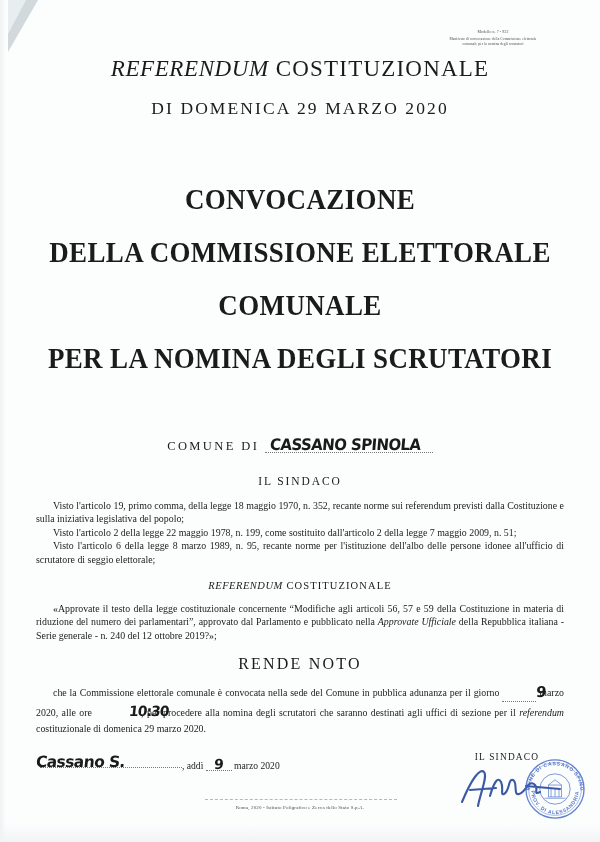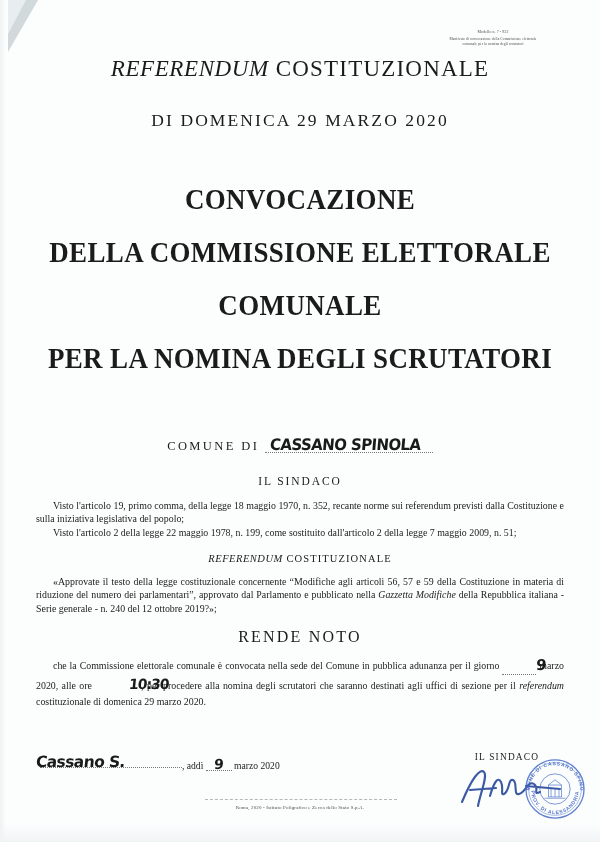--- a/index.html
+++ b/index.html
@@ -64,21 +64,21 @@
     letter-spacing: 1.2px;
     white-space: nowrap;
   }
   .t-line1 .it {
     font-style: italic;
     letter-spacing: .6px;
   }
   .t-line2 {
     font-size: 17.5px;
     letter-spacing: 2.1px;
-    margin-top: 28px;
+    margin-top: 16px;
   }
 
   .headline {
     position: absolute;
     top: 185px; left: 0; width: 600px;
     text-align: center;
     font-weight: bold;
     font-size: 29px;
     letter-spacing: .4px;
     line-height: 1;
@@ -291,27 +291,28 @@
       <span class="dots"></span>
       <span class="hw">CASSANO SPINOLA</span>
     </span>
   </div>
 
   <div class="body-area">
     <div class="section-head">IL SINDACO</div>
 
     <p><span>Visto l'articolo 19, primo comma, della legge 18 maggio 1970, n. 352, recante norme sui referendum previsti dalla Costituzione e sulla iniziativa legislativa del popolo;</span></p>
     <p><span>Visto l'articolo 2 della legge 22 maggio 1978, n. 199, come sostituito dall'articolo 2 della legge 7 maggio 2009, n. 51;</span></p>
+    <p><span>Visto l'articolo 6 della legge 8 marzo 1989, n. 95, recante norme per l'istituzione dell'albo delle persone idonee all'ufficio di scrutatore di seggio elettorale;</span></p>
 
     <div class="ref-head">
       <span class="it">REFERENDUM</span>
       <span>COSTITUZIONALE</span>
     </div>
 
-    <p><span>«Approvate il testo della legge costituzionale concernente “Modifiche agli articoli 56, 57 e 59 della Costituzione in materia di riduzione del numero dei parlamentari”, approvato dal Parlamento e pubblicato nella </span><span class="it">Gazzetta Modifiche</span><span> della Repubblica italiana - Serie generale - n. 240 del 12 ottobre 2019?»;</span></p>
+    <p><span>«Approvate il testo della legge costituzionale concernente “Modifiche agli articoli 56, 57 e 59 della Costituzione in materia di riduzione del numero dei parlamentari”, approvato dal Parlamento e pubblicato nella </span><span class="it">Approvate Ufficiale</span><span> della Repubblica italiana - Serie generale - n. 240 del 12 ottobre 2019?»;</span></p>
 
     <div class="rende">RENDE NOTO</div>
 
     <p><span>che la Commissione elettorale comunale è convocata nella sede del Comune in pubblica adunanza per il giorno </span><span class="inline-fill"><span class="dots"></span><span class="hw">9</span></span><span> marzo 2020, alle ore </span><span class="time-fill"><span class="hw">10:30</span></span><span>, per procedere alla nomina degli scrutatori che saranno destinati agli uffici di sezione per il </span><span class="it">referendum</span><span> costituzionale di domenica 29 marzo 2020.</span></p>
   </div>
 
   <div class="place-date">
     <span class="pfill">
       <span class="dots"></span>
       <span class="hw">Cassano S.</span>

